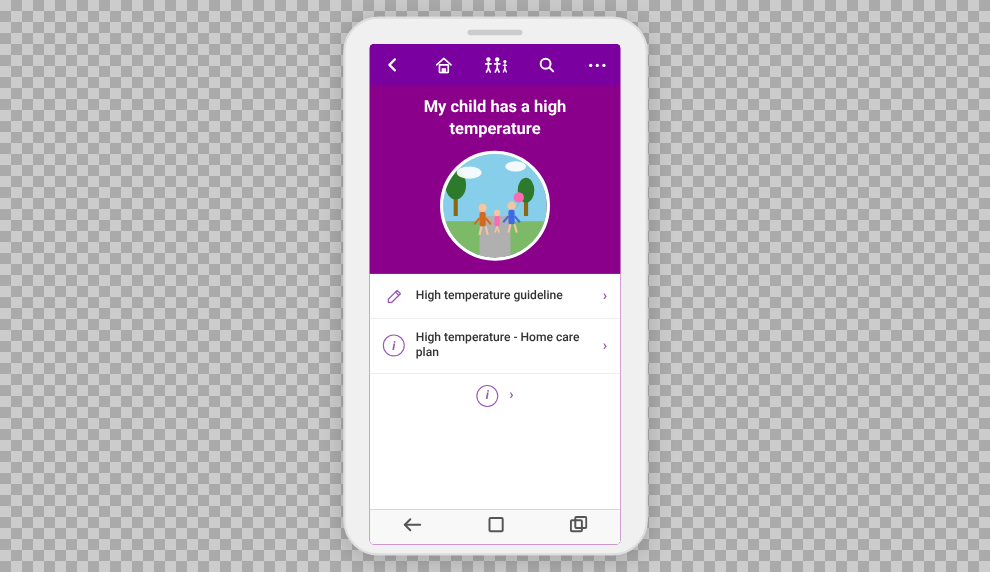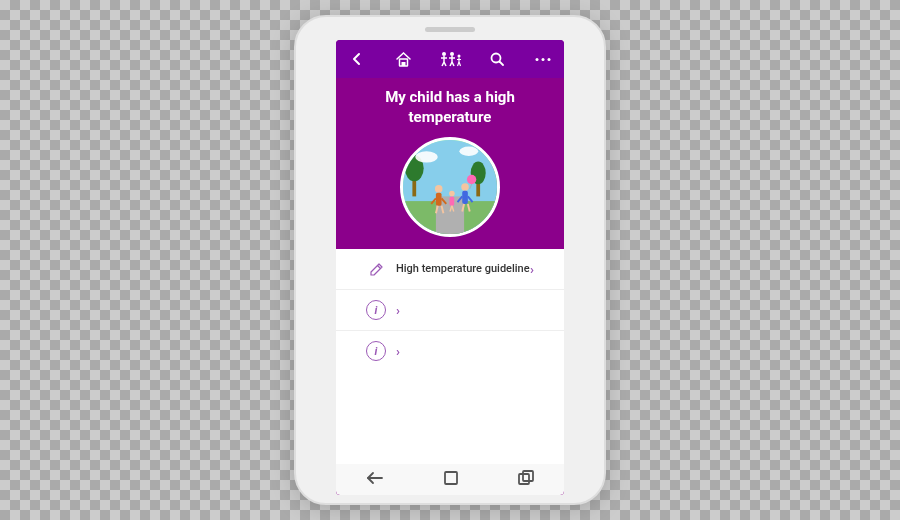--- a/index.html
+++ b/index.html
@@ -8,21 +8,21 @@
       height: 520px;
       background: #e0e0e0;
       display: flex;
       align-items: center;
       justify-content: center;
       font-family: 'Roboto', Arial, sans-serif;
       overflow: hidden;
     }
 
     .phone-outer {
-      width: 312px;
+      width: 277px;
       height: 490px;
       background: #f0f0f0;
       border-radius: 32px;
       box-shadow: 0 4px 24px rgba(0,0,0,0.18);
       display: flex;
       flex-direction: column;
       align-items: center;
       padding: 10px 8px 8px 8px;
       position: relative;
       border: 2px solid #ddd;
@@ -113,24 +113,25 @@
       background: white;
       flex: 1;
       display: flex;
       flex-direction: column;
       padding: 0;
     }
 
     .menu-item {
       display: flex;
       align-items: center;
-      padding: 10px 30px;
+      padding: 10px 12px;
       border-bottom: 1px solid #eee;
       cursor: pointer;
       position: relative;
+      justify-content: center;
     }
 
     .menu-item:last-child {
       border-bottom: none;
     }
 
     .menu-item-icon {
       width: 20px;
       height: 20px;
       border-radius: 50%;
@@ -305,20 +306,21 @@
           </svg>
         </div>
         <div class="menu-item-text">High temperature guideline</div>
         <div class="menu-item-chevron">›</div>
       </div>
 
       <div class="menu-item">
         <div class="menu-item-icon">
           <span style="font-style:italic; font-weight:bold; font-size:11px; color:#9B59B6;">i</span>
         </div>
+        <div class="menu-item-text">High temperature - Home care plan</div>
         <div class="menu-item-chevron">›</div>
       </div>
 
       <div class="menu-item">
         <div class="menu-item-icon">
           <span style="font-style:italic; font-weight:bold; font-size:11px; color:#9B59B6;">i</span>
         </div>
         <div class="menu-item-chevron">›</div>
       </div>
 

